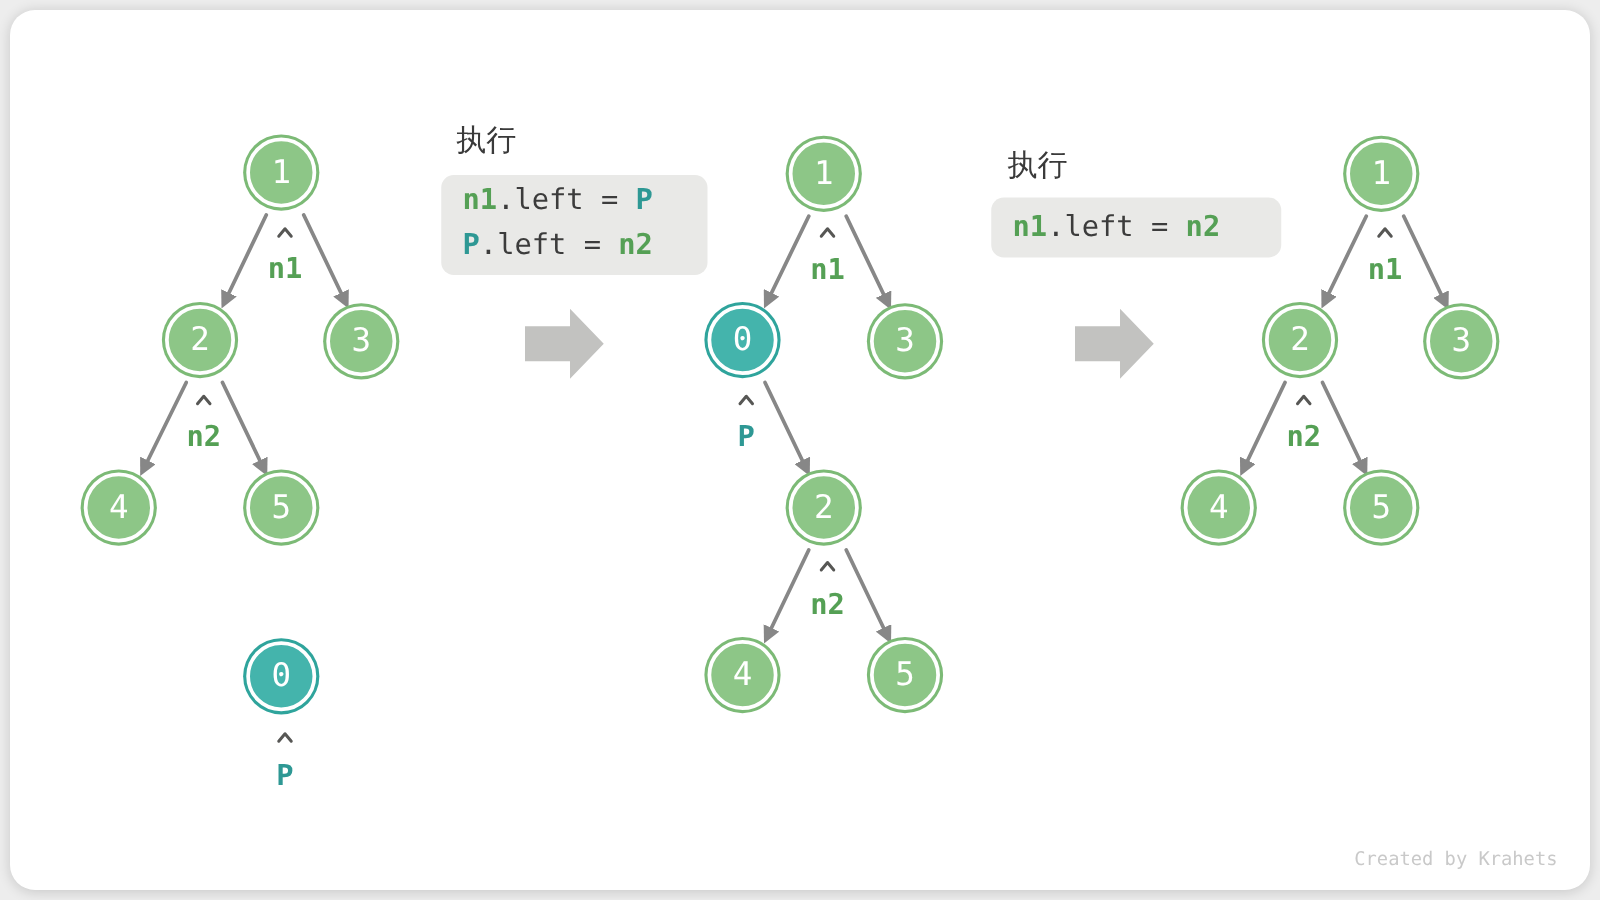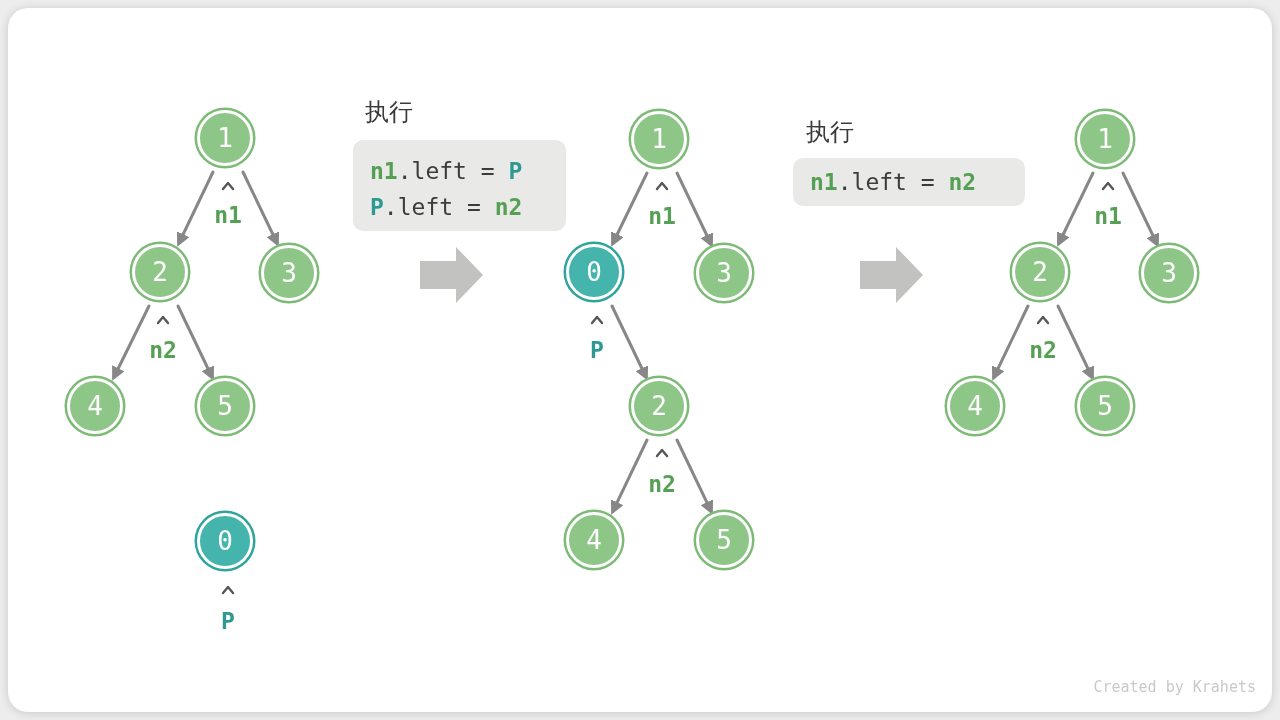--- a/index.html
+++ b/index.html
@@ -73,29 +73,29 @@
     background: #e9e9e7;
     border-radius: 10px;
     font-family: "DejaVu Sans Mono", "Liberation Mono", monospace;
     font-size: 23px;
     color: #3c3c3c;
   }
   .code-line {
     white-space: pre;
     padding-left: 17px;
   }
-  .codebox.two-line { width: 213px; height: 78px; padding-top: 13px; }
+  .codebox.two-line { width: 213px; height: 78px; padding-top: 2px; }
   .codebox.two-line .code-line { line-height: 36px; }
   .codebox.one-line { width: 232px; height: 48px; }
   .codebox.one-line .code-line { line-height: 48px; }
   .tok-green { color: #55a055; font-weight: bold; }
   .tok-teal  { color: #2e9894; font-weight: bold; }
   .watermark {
     position: absolute;
-    right: 24px;
+    right: 34px;
     bottom: 24px;
     font-family: "DejaVu Sans Mono", "Liberation Mono", monospace;
     font-size: 15px;
     color: #c9c9c9;
   }
 </style>
 </head>
 <body>
 
 <div class="card"></div>

